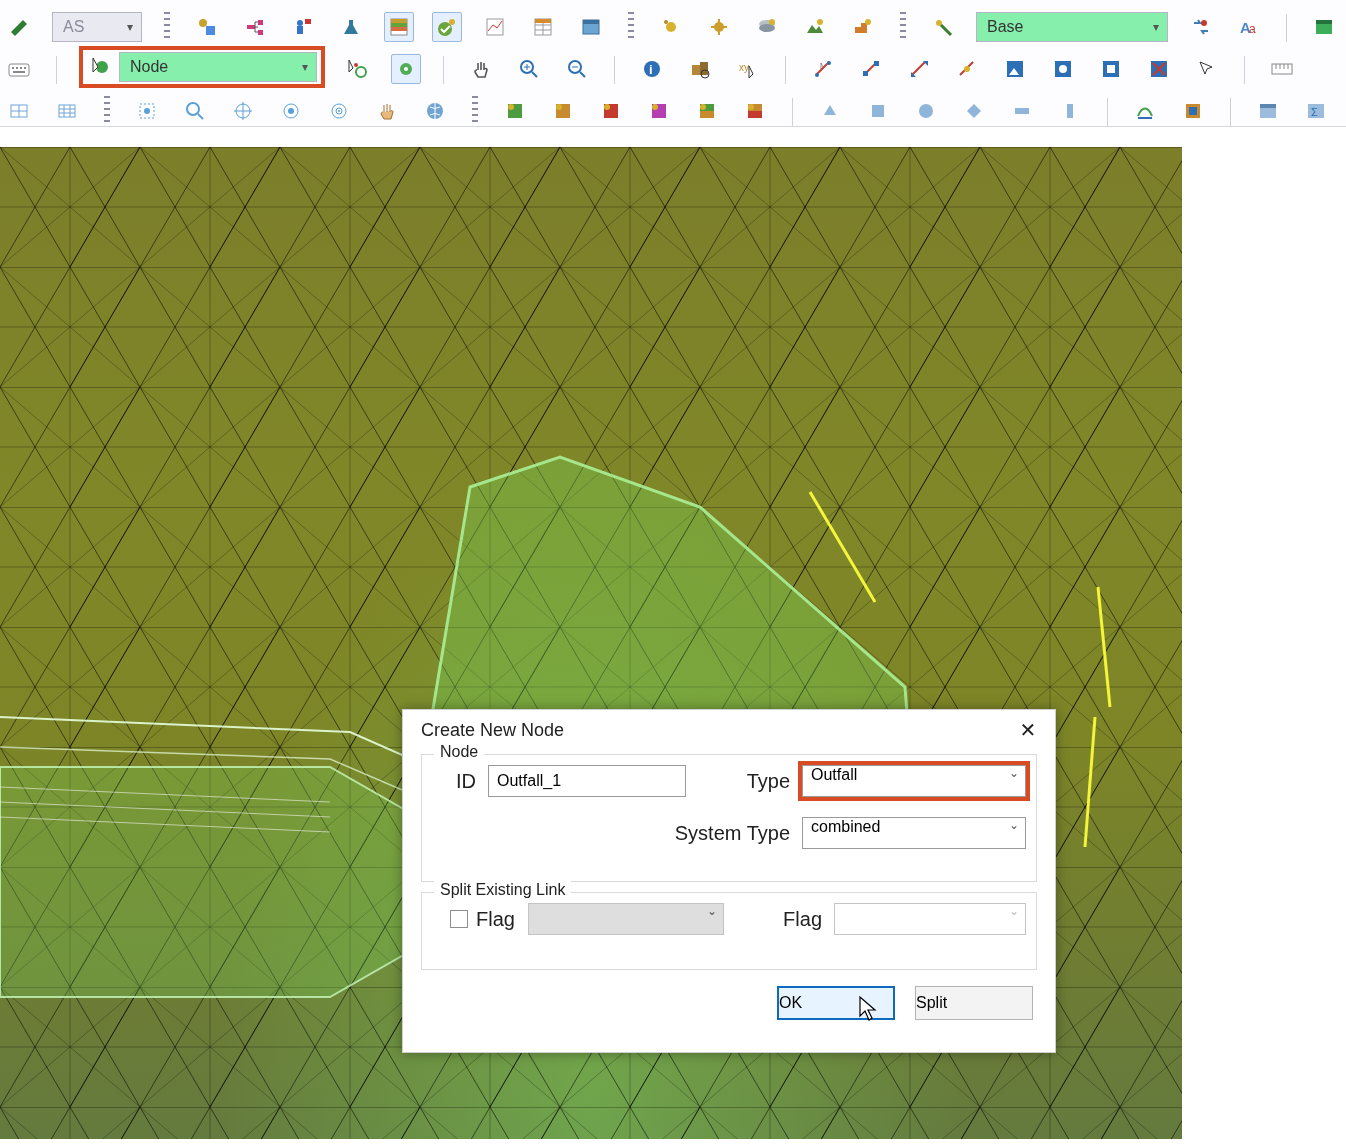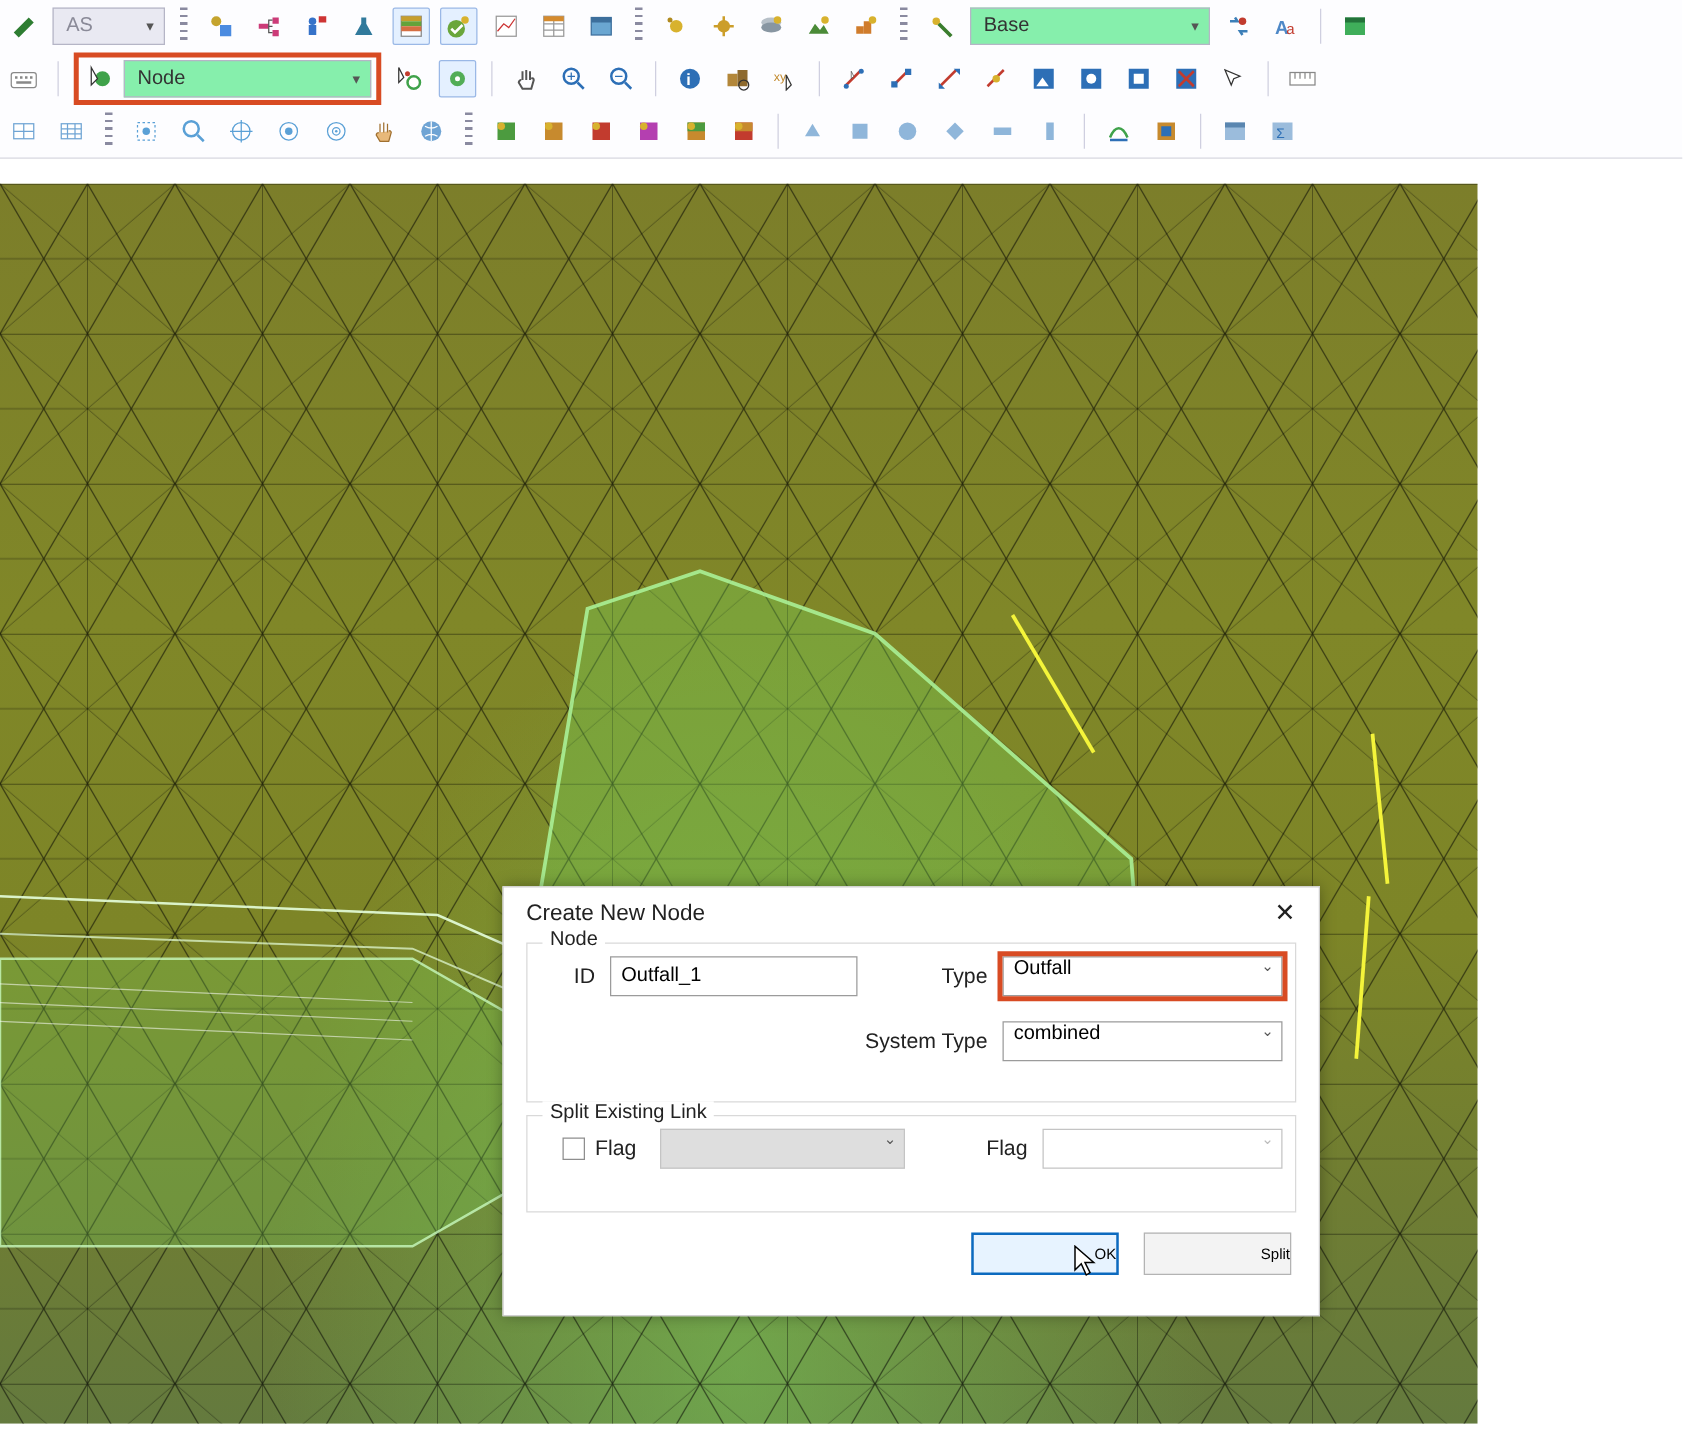--- a/index.html
+++ b/index.html
@@ -1,20 +1,20 @@
 <!DOCTYPE html>
 <html><head>
 <meta charset="utf-8">
 <style>
   * { box-sizing: border-box; }
   html,body { margin:0; padding:0; width:1346px; height:1148px; font-family: "Segoe UI", Tahoma, sans-serif; font-size:15px; background:#fff; overflow:hidden; }
 
   
   .toolbars { background:#fdfdff; border-bottom:1px solid #d6d6e0; user-select:none; }
-  .tbar { display:flex; align-items:center; height:42px; padding:0 4px; gap:8px; }
+  .tbar { display:flex; align-items:flex-end; height:42px; padding:0 4px; gap:18px; }
   .sep { width:1px; height:28px; background:#cfcfe0; margin:0 4px; }
   .dots { width:6px; height:30px; margin:0 4px; background:repeating-linear-gradient(#8a8aa0 0 2px, transparent 2px 6px); }
   .ico { width:30px; height:30px; border:1px solid transparent; border-radius:2px; display:flex; align-items:center; justify-content:center; font-size:18px; cursor:default; position:relative; }
   .ico.pressed { border:1px solid #9ab8e6; background:#e4f0ff; }
   .ico svg { display:block; }
   .combo { height:30px; border:1px solid #b5b5c6; background:#86efac; display:flex; align-items:center; justify-content:space-between; padding:0 8px 0 10px; font-size:16px; color:#333; cursor:default; }
   .combo.dis { background:#e9e9f2; color:#8a8a98; }
   .combo .caret { font-size:12px; color:#555; }
   .hl-orange { outline:4px solid #d84b23; outline-offset:0; }
 
@@ -30,32 +30,32 @@
   .shape-front { position:absolute; left:0; top:20px; width:1182px; height:992px; pointer-events:none; }
 
   
   .dialog { position:absolute; left:402px; top:582px; width:654px; height:344px; background:#fff; box-shadow:0 0 12px rgba(0,0,0,0.35); border:1px solid #cfcfcf; }
   .dlg-title { height:40px; display:flex; align-items:center; justify-content:space-between; padding:0 10px 0 18px; font-size:18px; color:#222;gap:32px; }
   .dlg-close { width:34px; height:34px; display:flex; align-items:center; justify-content:center; font-size:20px; color:#222; cursor:default; }
 
   .groupbox { position:relative; margin:4px 18px 10px 18px; border:1px solid #d9d9d9; }
   .grouplabel { position:absolute; top:-12px; left:12px; background:#fff; padding:0 6px; color:#222; font-size:16px; }
   .row { display:flex; align-items:center; height:52px; }
-  .lbl { text-align:right; color:#222; font-size:17px; }
+  .lbl { text-align:right; color:#222; font-size:20px; }
 
   input.txt, select.sel, .fake-sel {
     height:32px; border:1px solid #9b9b9b; background:#fff; font-size:16px; padding:0 8px; font-family:Liberation Sans, sans-serif;
   }
   .fake-sel { display:flex; align-items:flex-start; justify-content:space-between; padding-right:6px; cursor:default; }
   .fake-sel .caret, .caret2 { font-size:12px; color:#555; }
   .fake-sel.dis { background:#dedede; color:#888; border-color:#c4c4c4; }
 
   .chk { width:18px; height:18px; border:1px solid #8e8e8e; background:#fff; margin-right:8px; }
 
-  .btn { height:34px; width:118px; border:1px solid #b3b3b3; background:#f3f3f3; font-size:12px; display:flex; align-items:center; justify-content:flex-end; cursor:default; }
+  .btn { height:34px; width:118px; border:1px solid #b3b3b3; background:#f3f3f3; font-size:16px; display:flex; align-items:center; justify-content:flex-start; cursor:default; }
   .btn.primary { border:2px solid #0c6abf; background:#e7f3ff; }
 
   .cursor-arrow { position:absolute; width:18px; height:26px; pointer-events:none; }
 
   
   .c1{fill:#2e7d32}.c2{fill:#c5a42e}
 </style>
 </head>
 <body>
 

